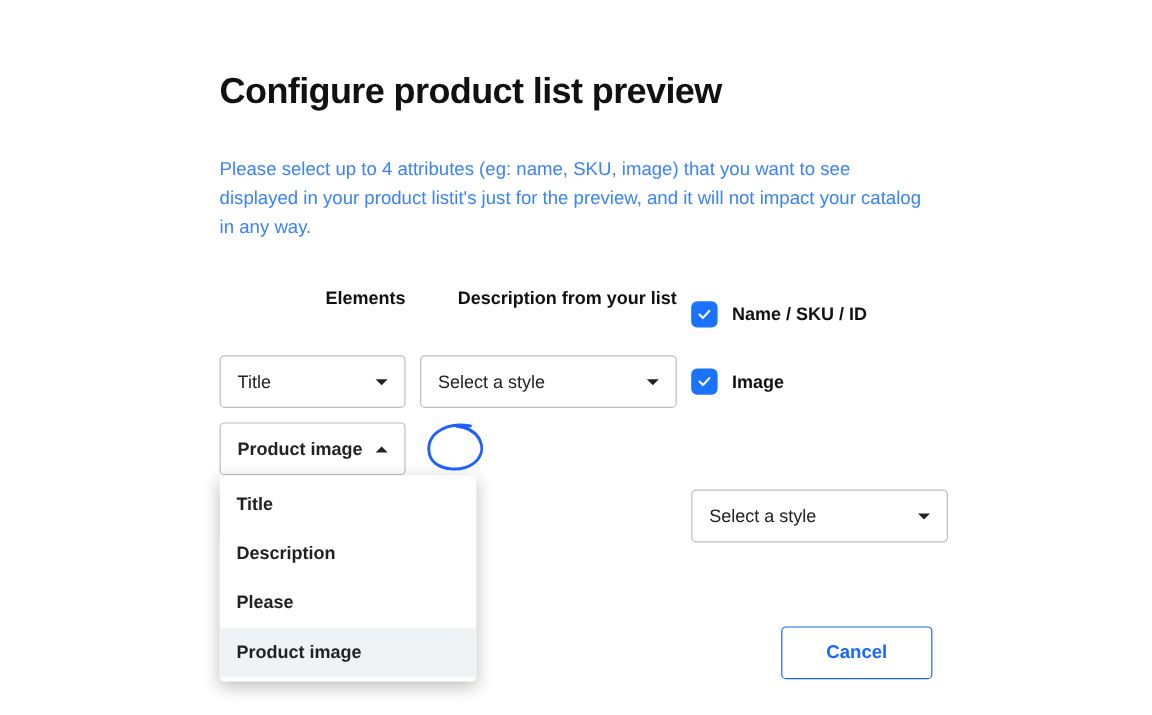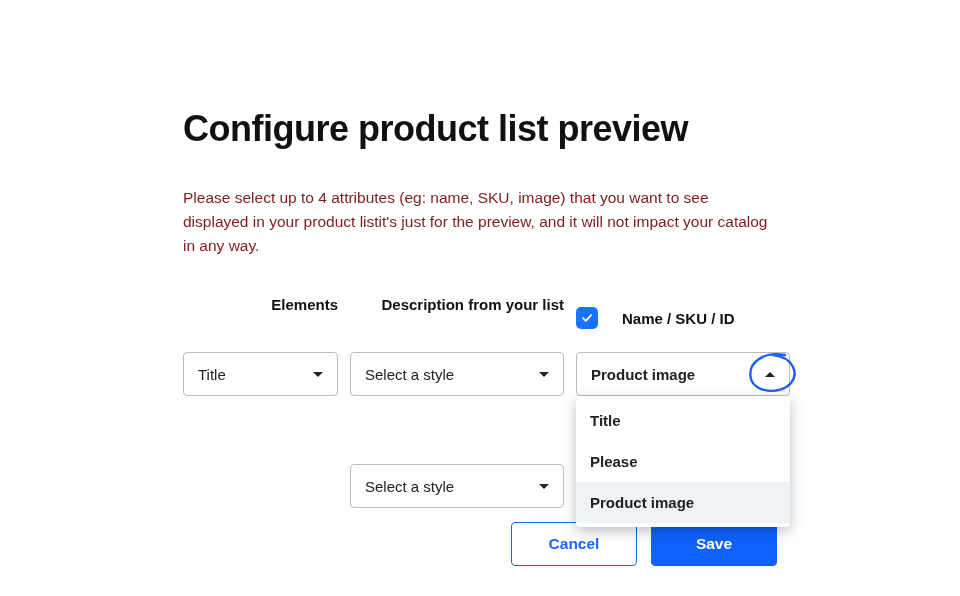--- a/index.html
+++ b/index.html
@@ -18,52 +18,51 @@
     position: absolute;
     top: 40px;
     right: 175px;
     width: 28px; height: 28px;
     display: flex; align-items: center; justify-content: center;
     cursor: pointer;
     font-size: 22px;
     color: #000;
   }
   .modal-title {
-    font-size: 36px;
+    font-size: 30px;
     font-weight: 800;
     letter-spacing: -0.5px;
     color: #111;
     margin-bottom: 36px;
-    margin-top: 48px;
   }
   .modal-desc {
     font-size: 15.5px;
     line-height: 1.55;
-    color: #7f1d1d;
+    color: #3b82f6;
     margin-bottom: 38px;
     max-width: 600px;
   }
   .grid {
     display: grid;
     grid-template-columns: 155px 214px 214px;
     column-gap: 12px;
     align-items: start;
   }
   .col-head {
     font-size: 15px;
     font-weight: 700;
     color: #111;
     padding-bottom: 26px;
     text-align: right;
   }
   .elem-cell {
     display: flex;
     align-items: center;
     height: 44px;
-    gap: 24px;
+    gap: 12px;
     margin-bottom: 12px;
   }
   .cb {
     width: 22px; height: 22px;
     background: #1a73ff;
     border-radius: 5px;
     display: flex; align-items: center; justify-content: center;
     flex: 0 0 auto;
     cursor: pointer;
   }
@@ -166,30 +165,39 @@
       </div>
       <div class="select">
         <span>Title</span>
         <span class="caret"></span>
       </div>
       <div class="select">
         <span>Select a style</span>
         <span class="caret"></span>
       </div>
 
+      <div class="elem-cell">
+        <div class="cb">
+          <svg viewBox="0 0 24 24">
+              <path d="M5 12 L10 17 L19 7" stroke="#fff" stroke-width="3" fill="none" stroke-linecap="round" stroke-linejoin="round"></path>
+            </svg>
+        </div>
+        <span class="elem-label">Image</span>
+      </div>
       <div class="dropdown-wrap">
         <div class="select" style="margin-bottom:12px;">
           <span>Product image</span>
           <span class="caret-up"></span>
           <svg class="scribble" style="left:166px; top:-4px;" viewBox="0 0 58 48">
             <path d="M42 6 C20 2, 4 14, 8 30 C12 44, 38 46, 48 34 C56 24, 50 8, 30 6" stroke="#1f5eff" stroke-width="2.4" fill="none" stroke-linecap="round"></path>
           </svg>
         </div>
         <div class="dropdown">
           <div class="dropdown-item">Title</div>
+          <div class="dropdown-item">Description</div>
           <div class="dropdown-item">Please</div>
           <div class="dropdown-item selected">Product image</div>
         </div>
       </div>
       <div style="height:44px; margin-bottom:12px;"></div>
 
       <div style="height:44px; margin-bottom:12px;"></div>
       <div class="select">
         <span>Select a style</span>
         <span class="caret"></span>
@@ -199,19 +207,16 @@
       <div class="select">
         <span>Select a style</span>
         <span class="caret"></span>
       </div>
     </div>
 
     <div class="footer">
       <div class="btn btn-secondary">
         <span>Cancel</span>
       </div>
-      <div class="btn btn-primary">
-        <span>Save</span>
-      </div>
     </div>
 
   </div>
 </div>
 
 </body></html>

